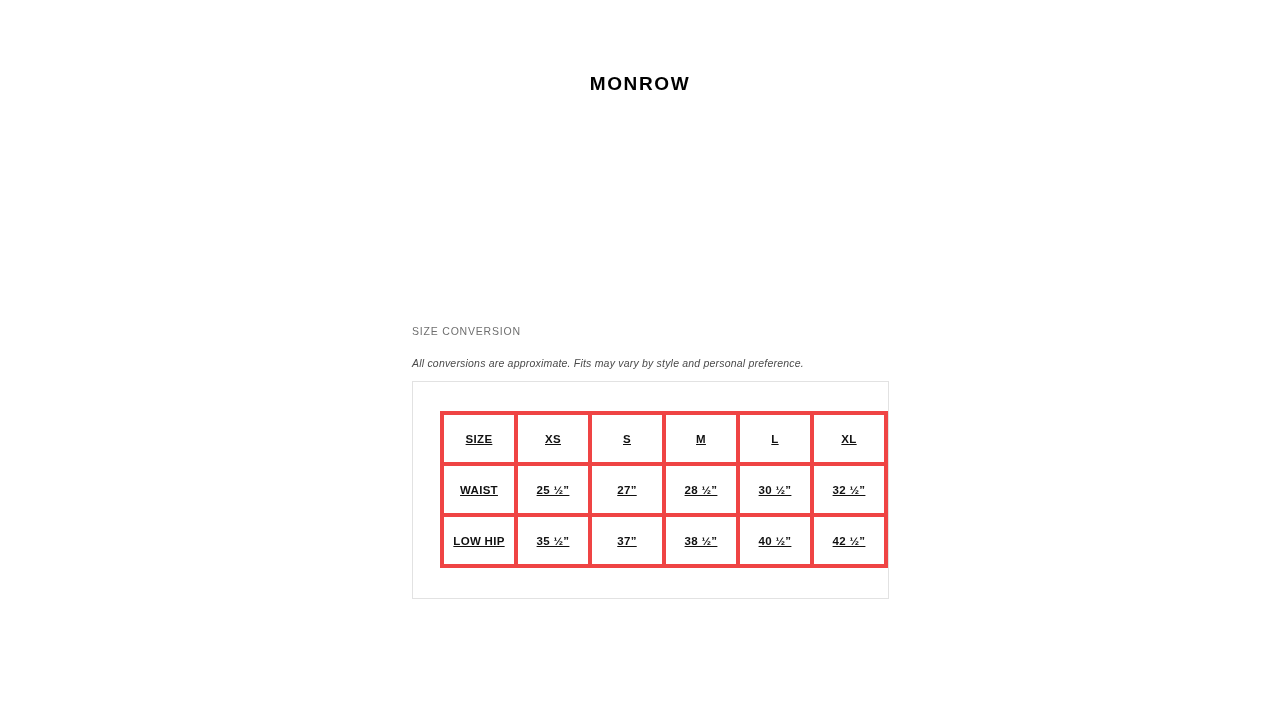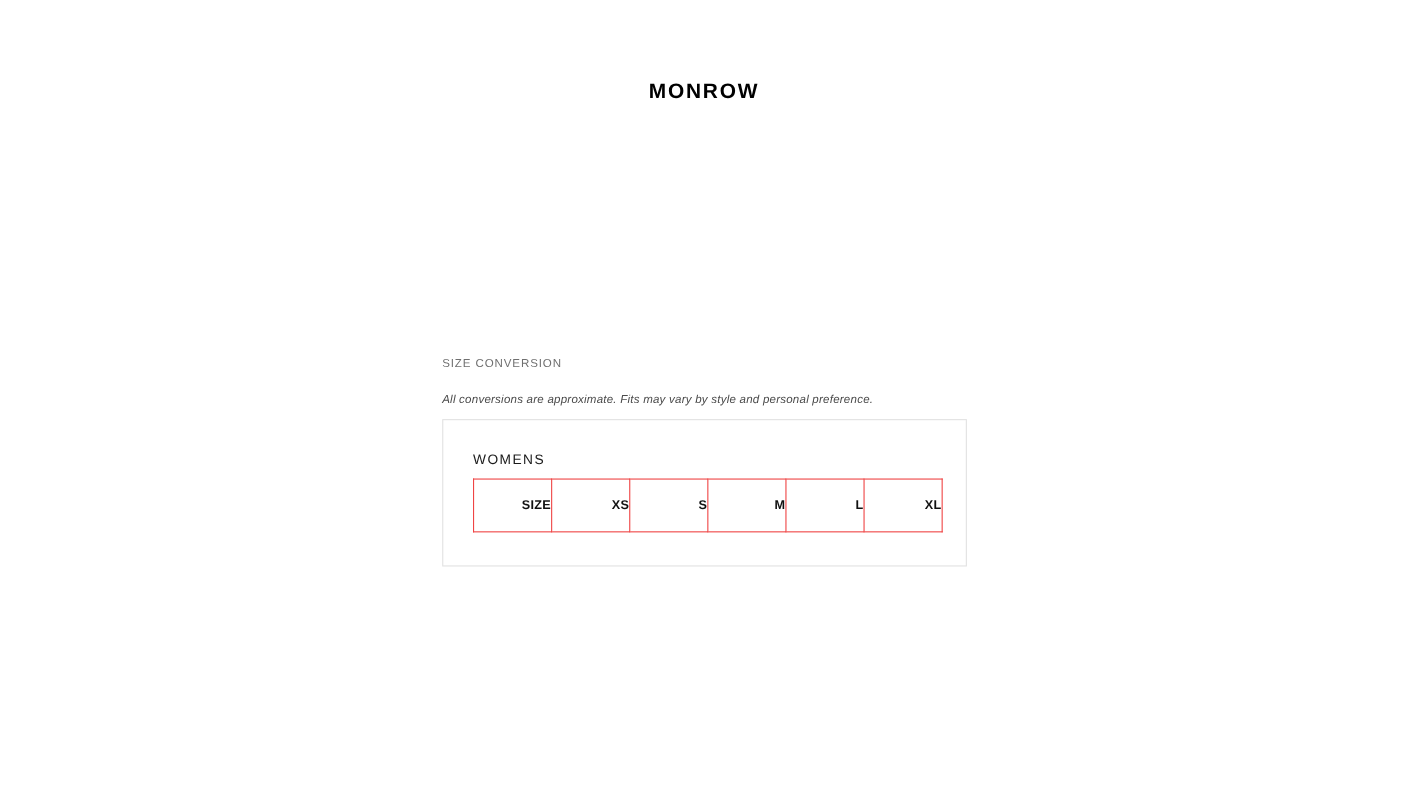--- a/index.html
+++ b/index.html
@@ -29,21 +29,21 @@
     width: 1280px;
     text-align: center;
     font-size: 19px;
     font-weight: bold;
     letter-spacing: 1.6px;
     color: #000000;
   }
 
   .content {
     position: absolute;
-    left: 402px;
+    left: 412px;
     top: 325px;
     width: 478px;
   }
 
   .section-label {
     font-size: 10.5px;
     letter-spacing: 0.8px;
     color: #6f6f6f;
     margin: 0 0 20px 0;
     text-transform: uppercase;
@@ -73,29 +73,30 @@
 
   table.size-table {
     border-collapse: collapse;
     margin: 0 0 0 27px;
     table-layout: fixed;
     width: 422px;
   }
 
   table.size-table td,
   table.size-table th {
-    border: 1px solid #ef4444;
+    border: 4px solid #ef4444;
     height: 47px;
-    text-align: right;
+    text-align: center;
     vertical-align: middle;
     font-size: 11.5px;
     font-weight: bold;
     color: #111111;
     padding: 0;
     letter-spacing: 0.3px;
+    text-decoration: underline;
   }
 
   table.size-table th.row-head,
   table.size-table td.row-head {
     width: 70px;
   }
   table.size-table th.col-head {
     width: 70px;
   }
 </style>
@@ -107,32 +108,47 @@
   <div class="brand-logo">MONROW</div>
 
   <div class="content">
 
     <div class="section-label">SIZE CONVERSION</div>
 
     <div class="note">All conversions are approximate. Fits may vary by style and personal preference.</div>
 
     <div class="chart-box">
 
-      <div class="chart-title">WOMENS</div>
 
       <table class="size-table">
         <thead>
           <tr>
             <th class="row-head">SIZE</th>
             <th class="col-head">XS</th>
             <th class="col-head">S</th>
             <th class="col-head">M</th>
             <th class="col-head">L</th>
             <th class="col-head">XL</th>
           </tr>
         </thead>
         <tbody>
+          <tr>
+            <td class="row-head">WAIST</td>
+            <td>25 ½”</td>
+            <td>27”</td>
+            <td>28 ½”</td>
+            <td>30 ½”</td>
+            <td>32 ½”</td>
+          </tr>
+          <tr>
+            <td class="row-head">LOW HIP</td>
+            <td>35 ½”</td>
+            <td>37”</td>
+            <td>38 ½”</td>
+            <td>40 ½”</td>
+            <td>42 ½”</td>
+          </tr>
         </tbody>
       </table>
 
     </div>
   </div>
 </div>
 
 </body></html>

